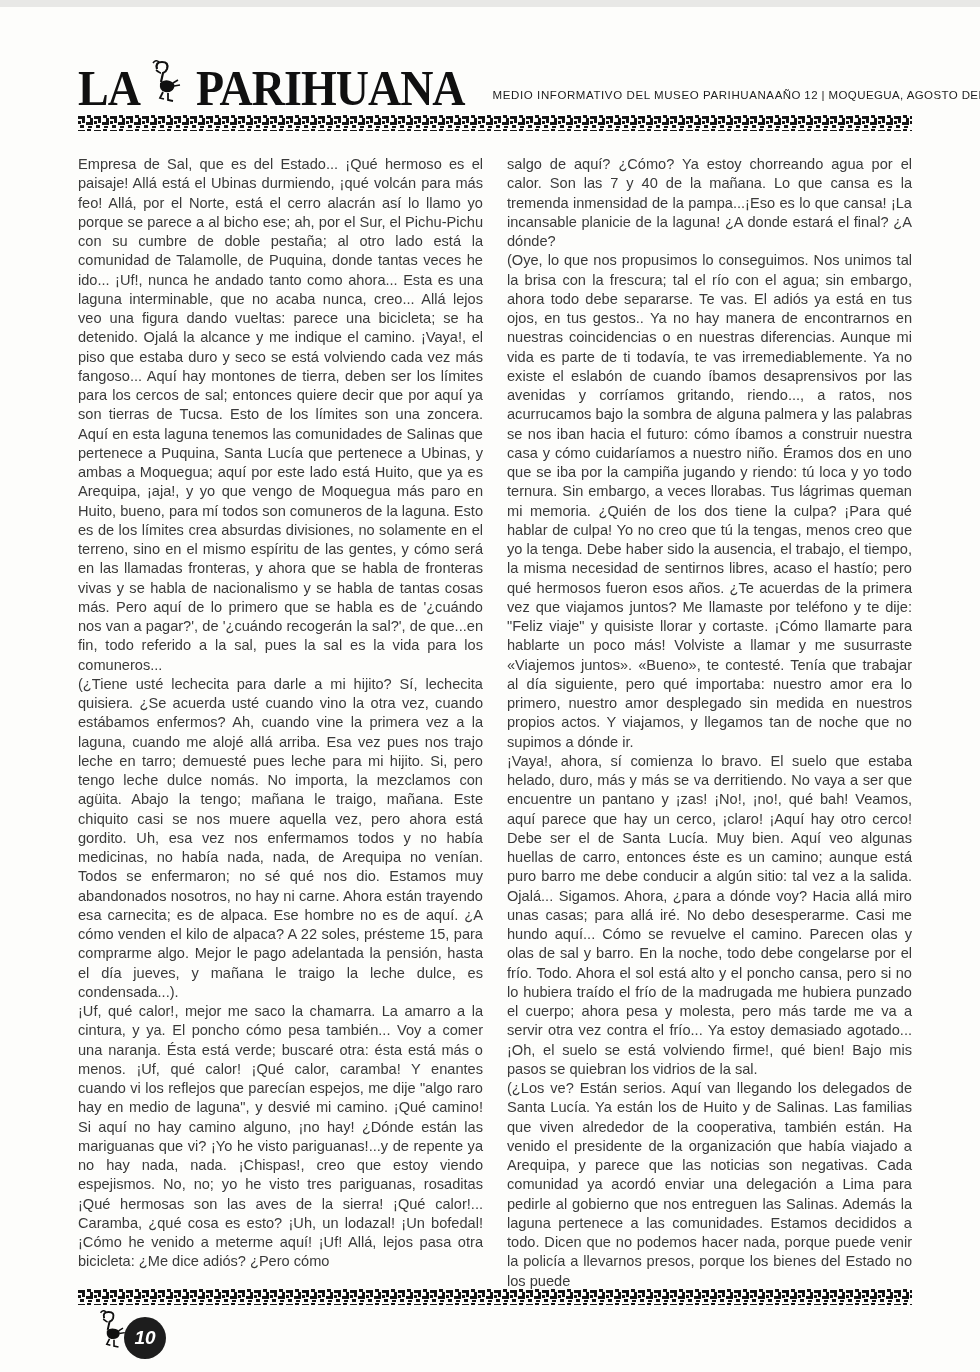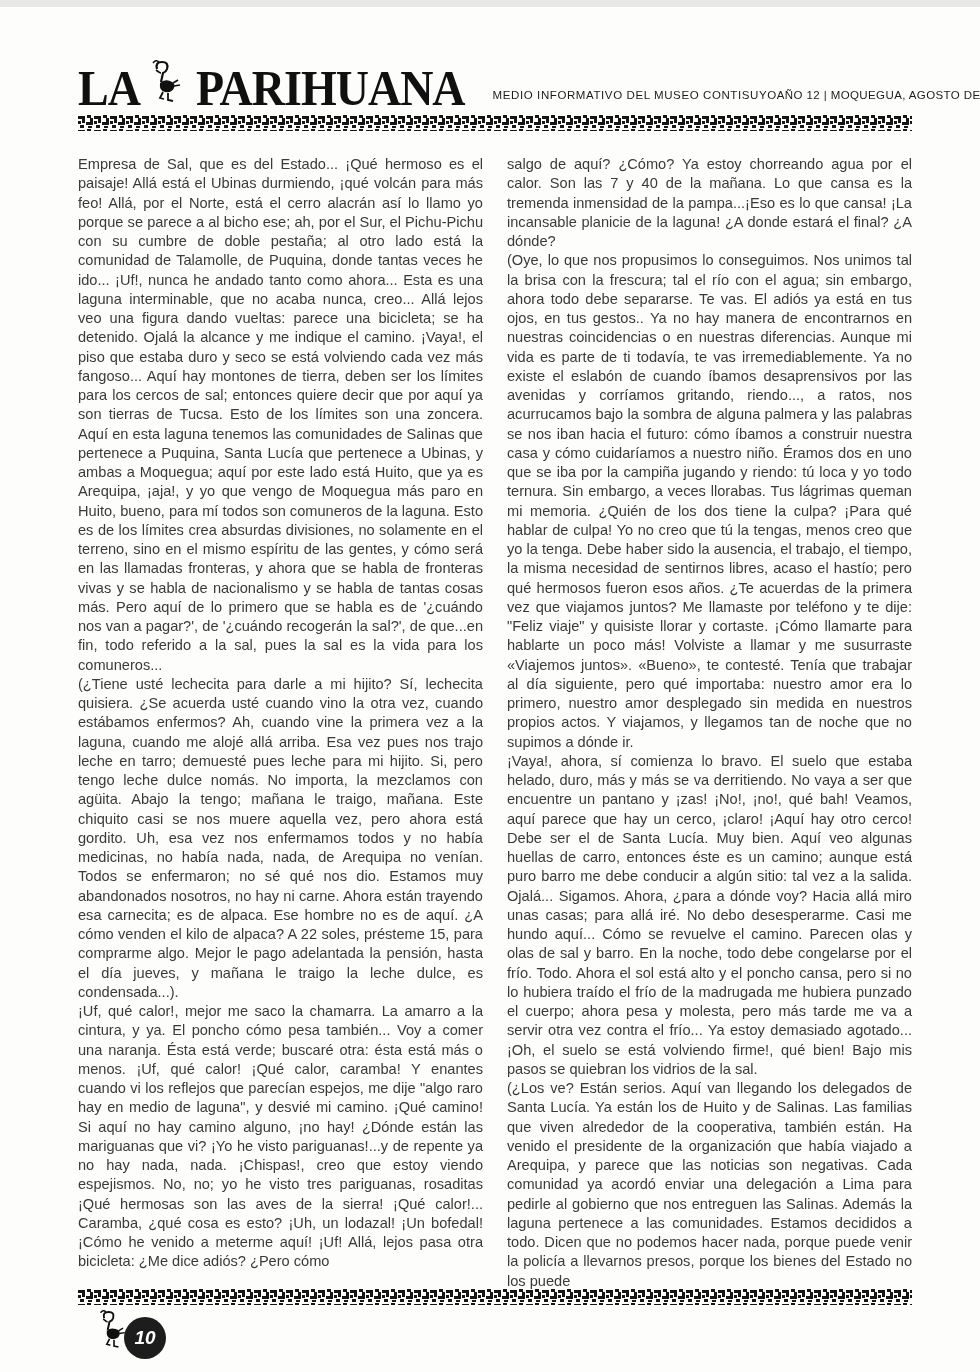--- a/index.html
+++ b/index.html
@@ -92,21 +92,21 @@
       <div class="logo">
         <span class="logo-text">LA</span>
         <span>
           <svg width="40" height="44">
               <use href="#bird-symbol"></use>
             </svg>
         </span>
         <span class="logo-text">PARIHUANA</span>
       </div>
       <div class="masthead-divider"></div>
-      <div class="subtitle">MEDIO INFORMATIVO DEL MUSEO CONTISUYO</div>
+      <div class="subtitle">MEDIO INFORMATIVO DEL MUSEO PARIHUANA</div>
       <div class="edition">AÑO 12 | MOQUEGUA, AGOSTO DEL 2012</div>
     </div>
     <svg class="border-pattern">
       <rect width="100%" height="16" fill="url(#greca)"></rect>
     </svg>
   </div>
 
   <div class="article">
     <div class="col">
       <p>Empresa de Sal, que es del Estado... ¡Qué hermoso es el paisaje! Allá está el Ubinas durmiendo, ¡qué volcán para más feo! Allá, por el Norte, está el cerro alacrán así lo llamo yo porque se parece a al bicho ese; ah, por el Sur, el Pichu-Pichu con su cumbre de doble pestaña; al otro lado está la comunidad de Talamolle, de Puquina, donde tantas veces he ido... ¡Uf!, nunca he andado tanto como ahora... Esta es una laguna interminable, que no acaba nunca, creo... Allá lejos veo una figura dando vueltas: parece una bicicleta; se ha detenido. Ojalá la alcance y me indique el camino. ¡Vaya!, el piso que estaba duro y seco se está volviendo cada vez más fangoso... Aquí hay montones de tierra, deben ser los límites para los cercos de sal; entonces quiere decir que por aquí ya son tierras de Tucsa. Esto de los límites son una zoncera. Aquí en esta laguna tenemos las comunidades de Salinas que pertenece a Puquina, Santa Lucía que pertenece a Ubinas, y ambas a Moquegua; aquí por este lado está Huito, que ya es Arequipa, ¡aja!, y yo que vengo de Moquegua más paro en Huito, bueno, para mí todos son comuneros de la laguna. Esto es de los límites crea absurdas divisiones, no solamente en el terreno, sino en el mismo espíritu de las gentes, y cómo será en las llamadas fronteras, y ahora que se habla de fronteras vivas y se habla de nacionalismo y se habla de tantas cosas más. Pero aquí de lo primero que se habla es de '¿cuándo nos van a pagar?', de '¿cuándo recogerán la sal?', de que...en fin, todo referido a la sal, pues la sal es la vida para los comuneros...</p>

